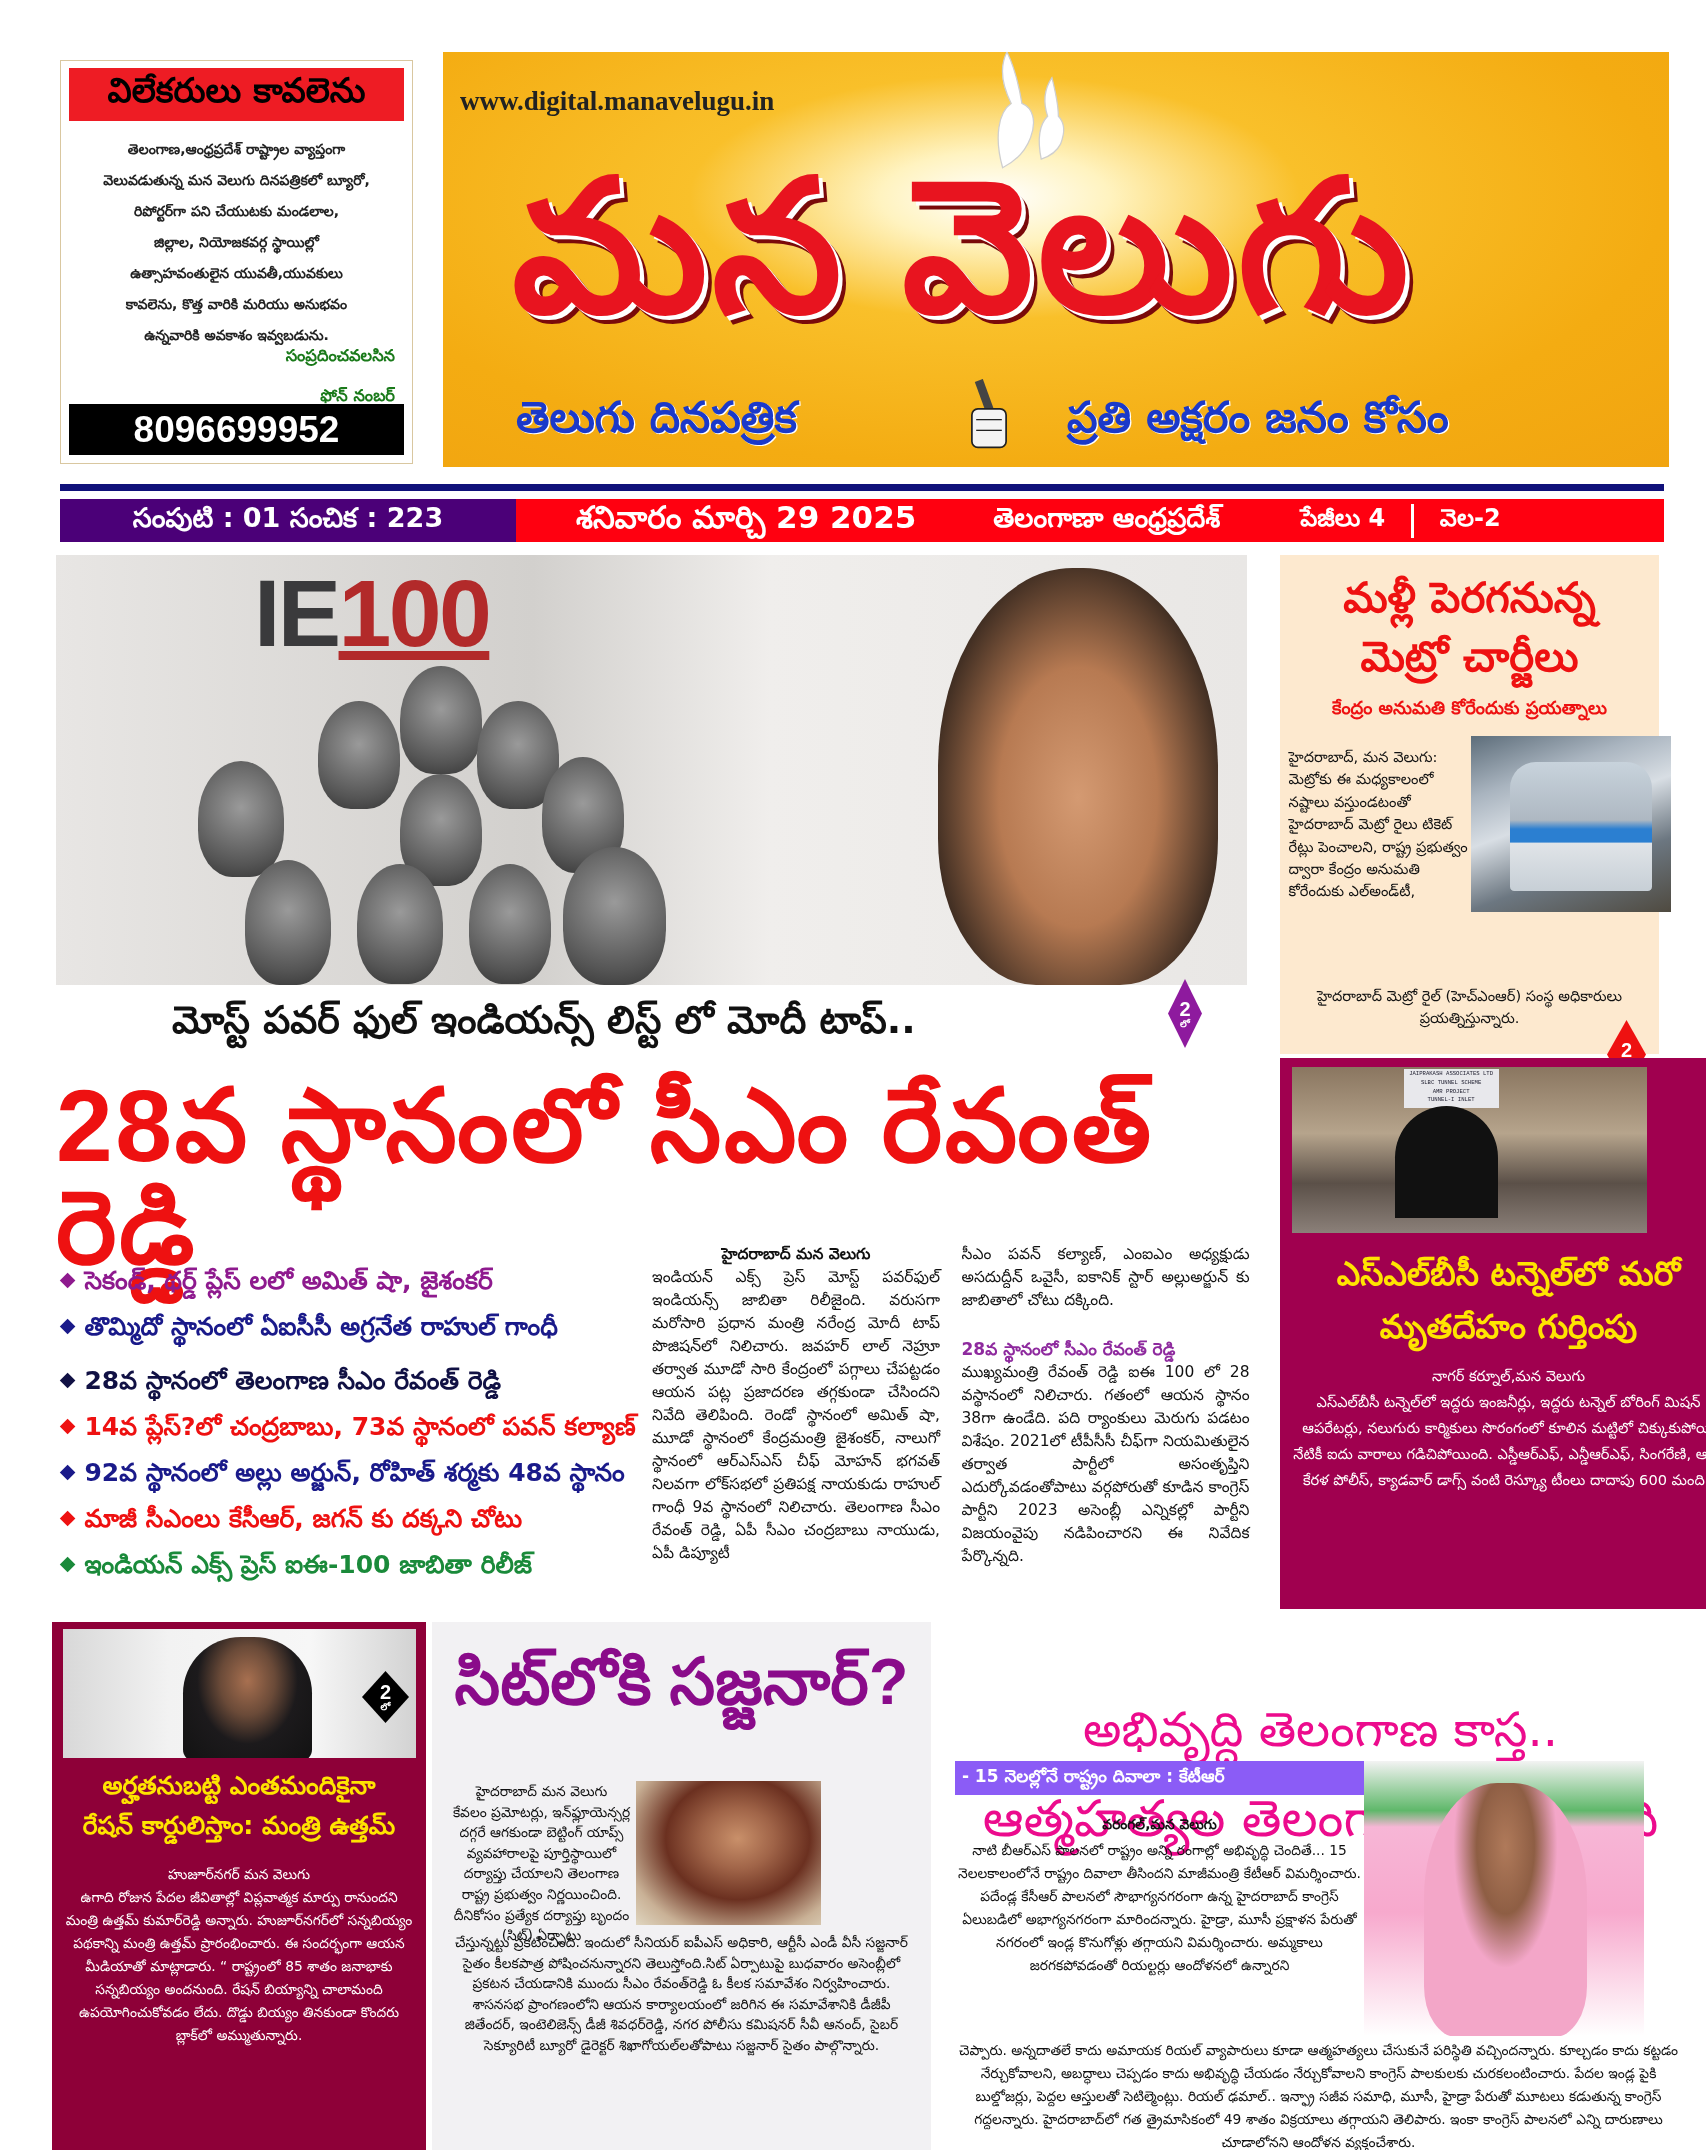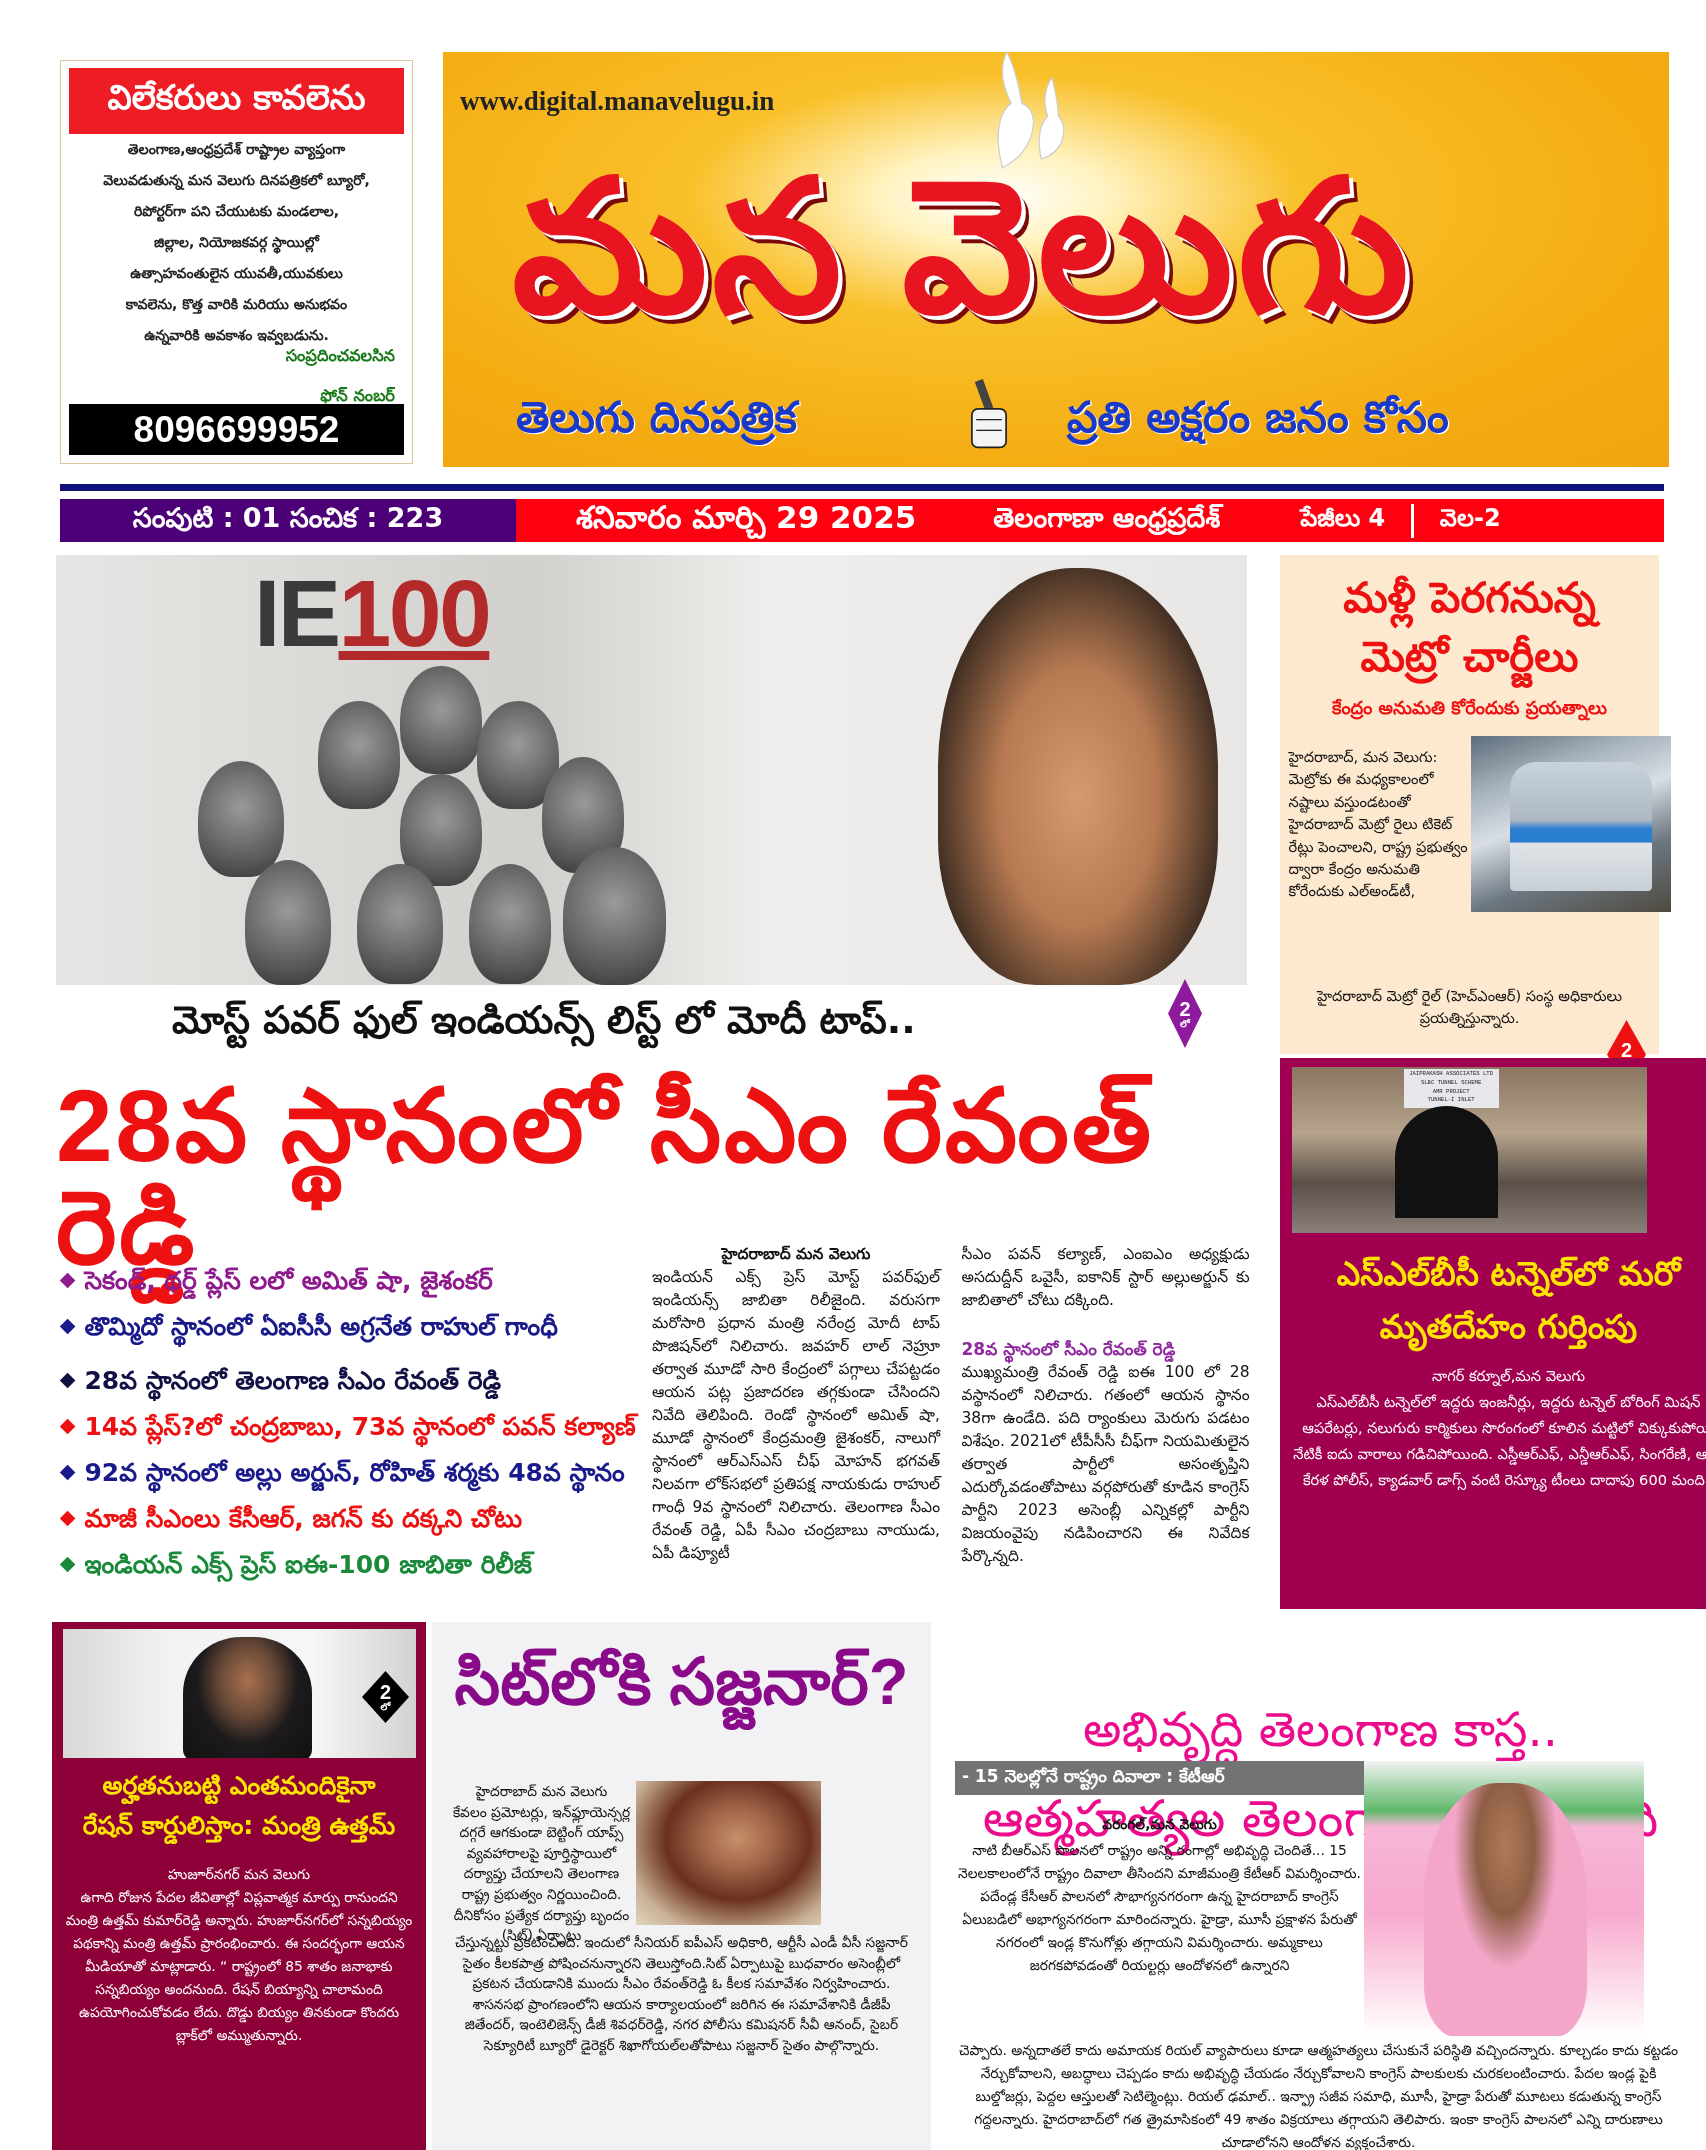--- a/index.html
+++ b/index.html
@@ -2,21 +2,21 @@
 <html style="font-size:6.9px"><head>
 <meta charset="utf-8">
 <style>
   * { box-sizing: border-box; margin: 0; padding: 0; }
   html, body { width: 1707px; height: 2794px; background: #ffffff; overflow: hidden; }
   body { position: relative; font-family: "DejaVu Sans", sans-serif; color: #111; }
   .abs { position: absolute; }
 
   
   .ad-box { left: 60px; top: 60px; width: 353px; height: 404px; border: 1.7px solid #d9c7a0; background: #fff; }
-  .ad-title { position: absolute; left: 7.7px; top: 6.9px; right: 7.7px; height: 66px; background: #ee1c24; color: #ffffff; font-weight: bold; font-size: 34px; display: flex; align-items: center; justify-content: center; }
+  .ad-title { position: absolute; left: 7.7px; top: 6.9px; right: 7.7px; height: 53px; background: #ee1c24; color: #000000; font-weight: bold; font-size: 34px; display: flex; align-items: center; justify-content: center; }
   .ad-body { position: absolute; left: 8.6px; right: 8.6px; top: 73px; font-size: 14px; line-height: 31px; text-align: center; font-weight: bold; color: #222; }
   .ad-contact { position: absolute; right: 17px; top: 275px; text-align: right; color: #1a7a1a; font-weight: bold; font-size: 16.3px; line-height: 40px; }
   .ad-phone { position: absolute; left: 7.7px; right: 7.7px; bottom: 7.7px; height: 51px; background: #000; color: #fff; font-weight: bold; font-size: 37px; display: flex; align-items: center; justify-content: center; font-family: "Liberation Sans", sans-serif; }
 
   .mast { left: 443px; top: 52px; width: 1226px; height: 415px; background: radial-gradient(ellipse at 45% 35%, #ffffff 0%, #fff3c0 12%, #f9c02a 32%, #f4ac12 70%, #f1a410 100%); overflow: hidden; }
   .mast-url { position: absolute; left: 17px; top: 34px; font-family: "Liberation Serif", serif; font-weight: bold; font-size: 27px; color: #222; }
   .mast-logo { position: absolute; left: 69px; top: 103px; font-family: "Liberation Sans", sans-serif; font-weight: bold; font-size: 185px; color: #e8141f; letter-spacing: 4.3px; text-shadow: 4.3px 4.3px 0 #ffffff, 7.7px 7.7px 0 #7a0a0a; line-height: 1; }
   .mast-sub1 { position: absolute; left: 73px; top: 340px; font-size: 43px; font-weight: bold; color: #1b39c9; text-shadow: 1.3px 1.3px 0 #fff; }
   .mast-sub2 { position: absolute; left: 624px; top: 340px; font-size: 43px; font-weight: bold; color: #1b39c9; text-shadow: 1.3px 1.3px 0 #fff; }
   .mast-pen { position: absolute; left: 516px; top: 327px; width: 60px; height: 77px; }
@@ -83,21 +83,21 @@
 
   .sit { left: 432px; top: 1622px; width: 499px; height: 632px; background: #f2f1f3; }
   .sit-head { position: absolute; left: 0; right: 0; top: 21.5px; text-align: center; font-size: 65px; color: #8a0b8a; font-weight: bold; font-family: Liberation Sans, sans-serif; }
   .sit-photo { position: absolute; left: 204px; top: 54px; width: 185px; height: 144px; background: radial-gradient(ellipse at 55% 40%, #c9906a 0%, #a06448 25%, #6b3020 50%, #c9b196 80%, #e0d6c0 100%); }
   .sit-text1 { position: absolute; left: 17px; top: 56px; width: 185px; text-align: center; font-size: 13.8px; line-height: 20.6px; margin-top: 0; }
   .sit-text2 { position: absolute; left: 17px; right: 17px; top: 201px; text-align: center; font-size: 13.8px; line-height: 20.6px; }
 
   .ktr-head { left: 959px; top: 1685px; width: 723px; text-align: center; color: #ec0b8d; font-weight: normal; }
   .ktr-h1 { font-size: 48px; line-height: 1.3; margin-top: 13px; }
   .ktr-h2 { font-size: 51px; line-height: 1.3; margin-top: 26px; }
-  .ktr-band { left: 955px; top: 1761px; width: 409px; height: 34px; background: #737373; color: #fff; font-size: 17px; font-weight: bold; display: flex; align-items: center; padding-left: 6.9px; }
+  .ktr-band { left: 955px; top: 1761px; width: 409px; height: 34px; background: #8b5cf6; color: #fff; font-size: 17px; font-weight: bold; display: flex; align-items: center; padding-left: 6.9px; }
   .ktr-photo { left: 1364px; top: 1761px; width: 280px; height: 275px; background: linear-gradient(180deg, #f3f3f3 0%, #5fb86a 18%, #f7b6d6 24%, #f7a9cd 55%, #ffffff 100%); overflow: hidden; }
   .ktr-person { position: absolute; left: 60px; top: 21.5px; width: 163px; height: 254px; border-radius: 45% 45% 20% 20%; background: radial-gradient(ellipse at 50% 25%, #b07a5a 0%, #8e5e44 25%, #f3a6c8 45%, #f3a6c8 100%); }
   .ktr-text1 { left: 955px; top: 1813px; width: 409px; text-align: center; font-size: 13.8px; line-height: 23px; }
   .ktr-text2 { left: 955px; top: 2039px; width: 727px; text-align: center; font-size: 13.8px; line-height: 23px; }
 </style>
 </head>
 <body>
 
 <div class="abs ad-box">
   <div class="ad-title">విలేకరులు కావలెను</div>

